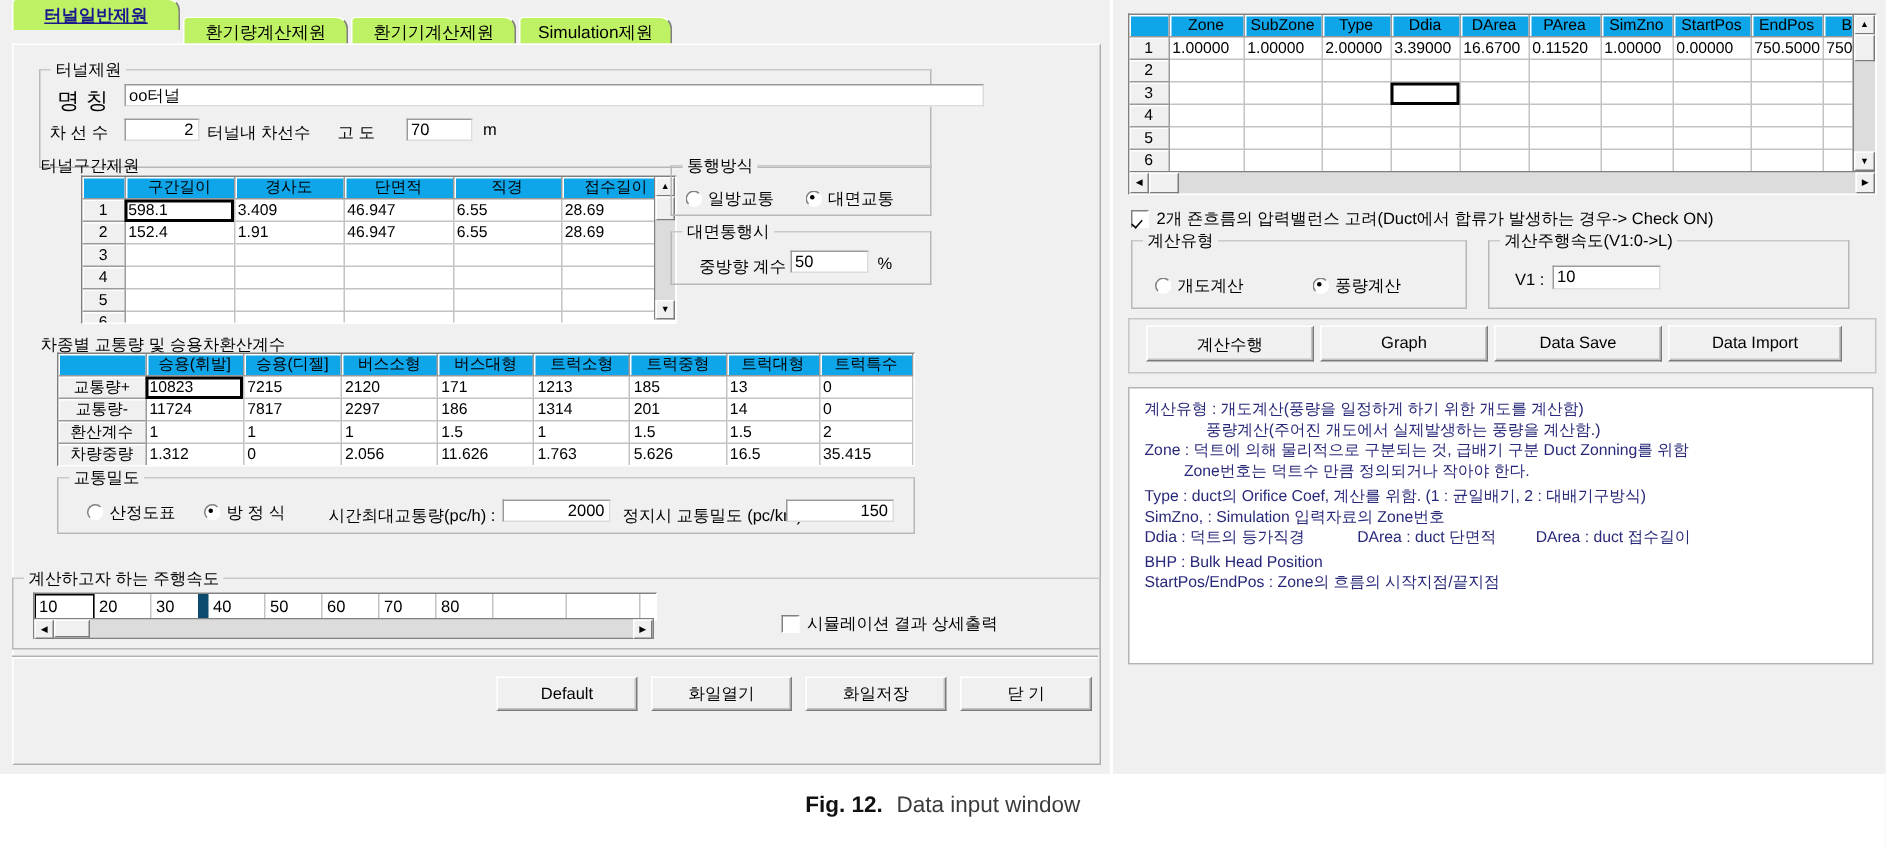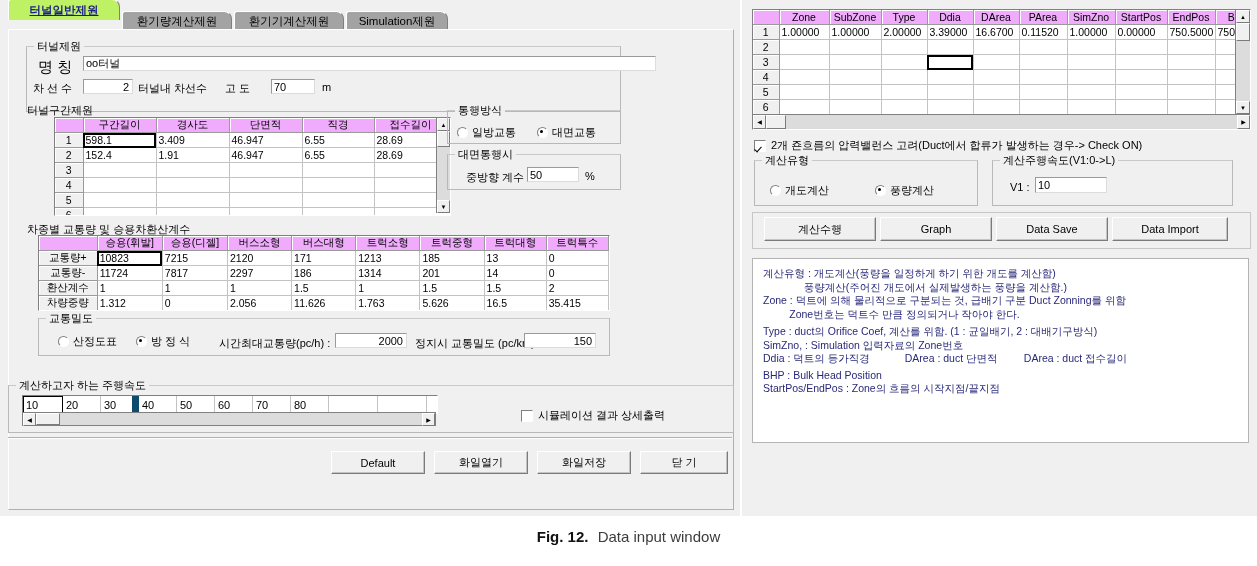--- a/index.html
+++ b/index.html
@@ -43,37 +43,37 @@
   .cbox{
     width:10px;height:10px;background:#fff;
     border:1px solid #808080;border-right-color:#fff;border-bottom-color:#fff;
     margin-right:5px;position:relative;flex:none;
   }
   .cbox.on::after{
     content:"";position:absolute;left:1px;top:4px;width:3px;height:6px;
     border:solid #000;border-width:0 1.4px 1.4px 0;transform:rotate(42deg);
   }
   .tab{
-    position:absolute;top:0;height:19px;background:#a3a3a3;
+    position:absolute;top:0;height:19px;background:#bef264;
     border:1px solid #ffffff;border-right-color:#808080;border-bottom:none;
     border-radius:3px 8px 0 0;
     display:flex;align-items:center;justify-content:center;
     font-size:11.5px;box-sizing:border-box;white-space:nowrap;
   }
   .tab.active{color:#1a1a8c;font-weight:bold;height:21px;top:-1px;background:#bef264;text-decoration:underline;}
 
   
   table.grid{border-collapse:collapse;table-layout:fixed;background:#fff;font-size:10.5px;}
   table.grid th,table.grid td{
     border-right:1px solid #c3c3c3;border-bottom:1px solid #c3c3c3;
     padding:0 2px;height:14px;overflow:hidden;white-space:nowrap;
     font-weight:normal;text-align:left;
   }
   table.grid th{
-    background:#f0abfc;text-align:center;
+    background:#0ea5e9;text-align:center;
     border-right:1px solid #9a9a9a;border-bottom:1px solid #9a9a9a;
     box-shadow:inset 1px 1px 0 #ffffff;
   }
   table.grid td.rowhdr{
     background:#f0f0f0;text-align:center;
     border-right:1px solid #9a9a9a;border-bottom:1px solid #9a9a9a;
     box-shadow:inset 1px 1px 0 #ffffff;
   }
   td.sel{outline:2px solid #000;outline-offset:-2px;}
 

